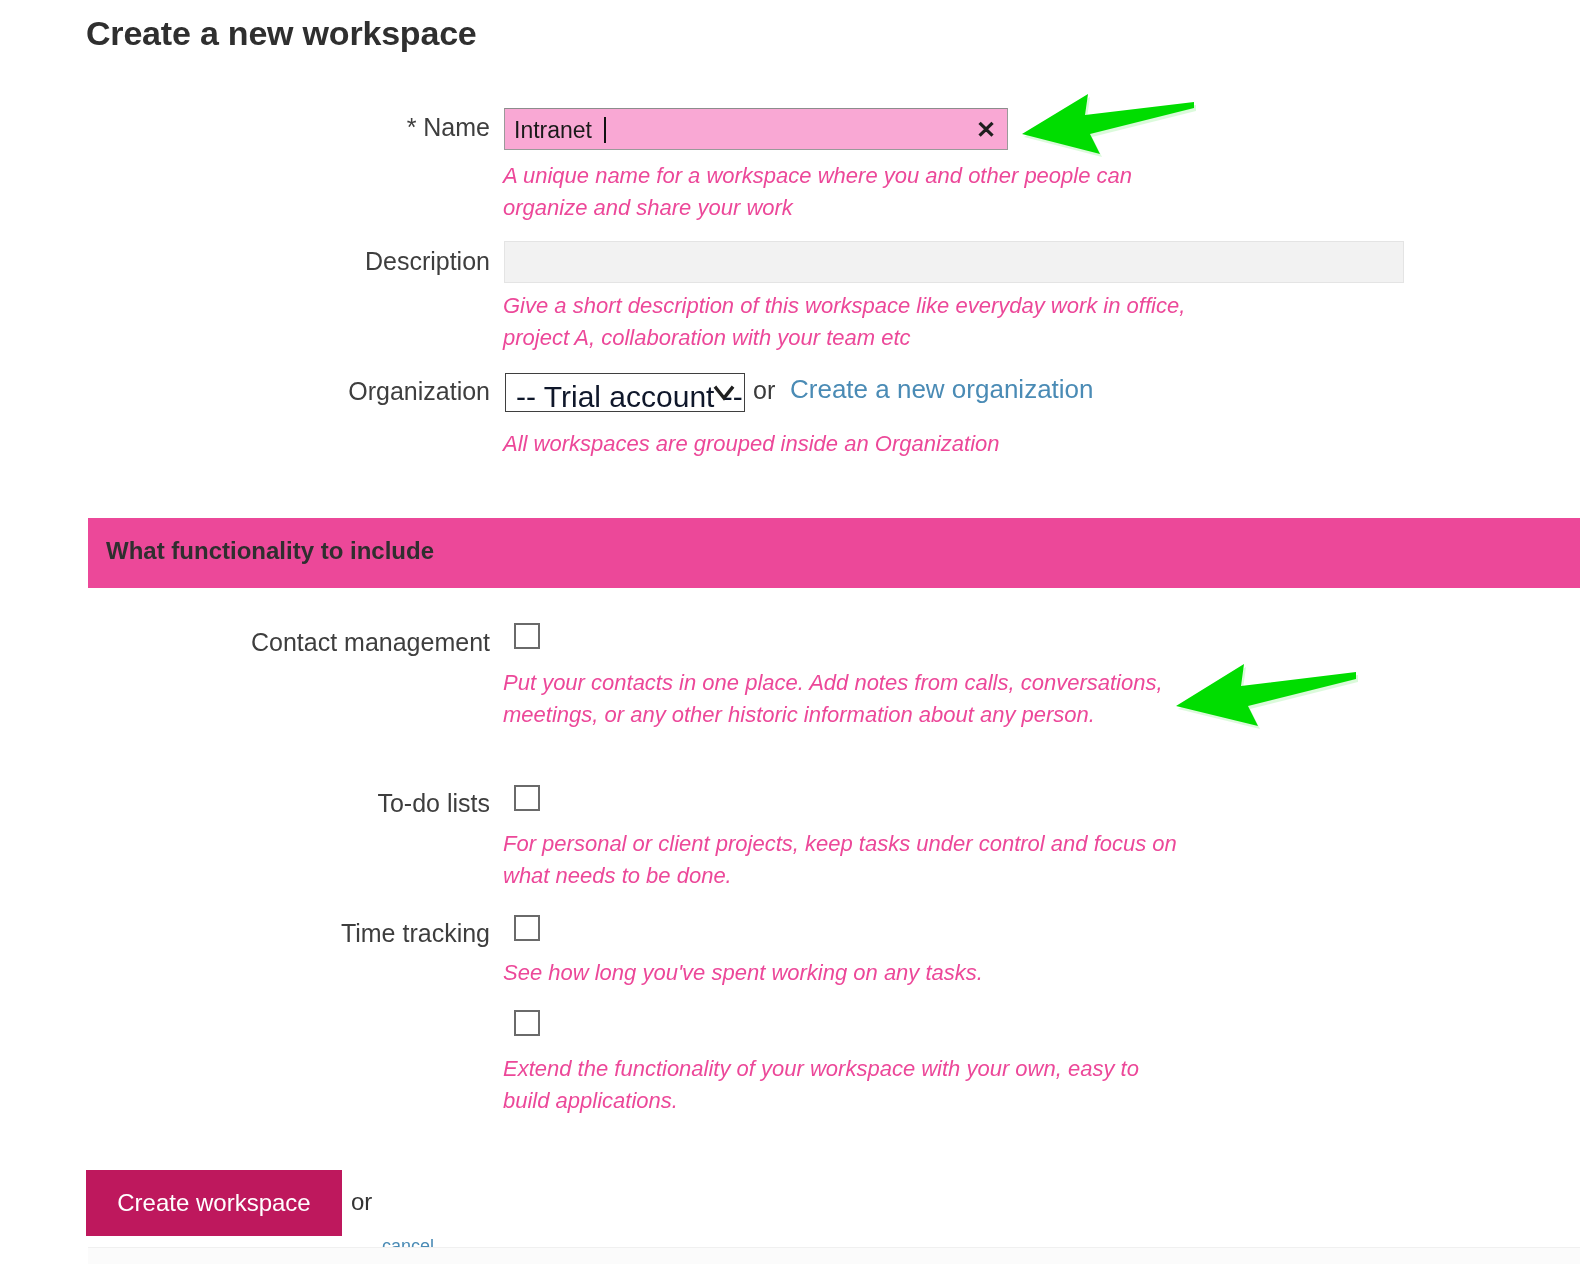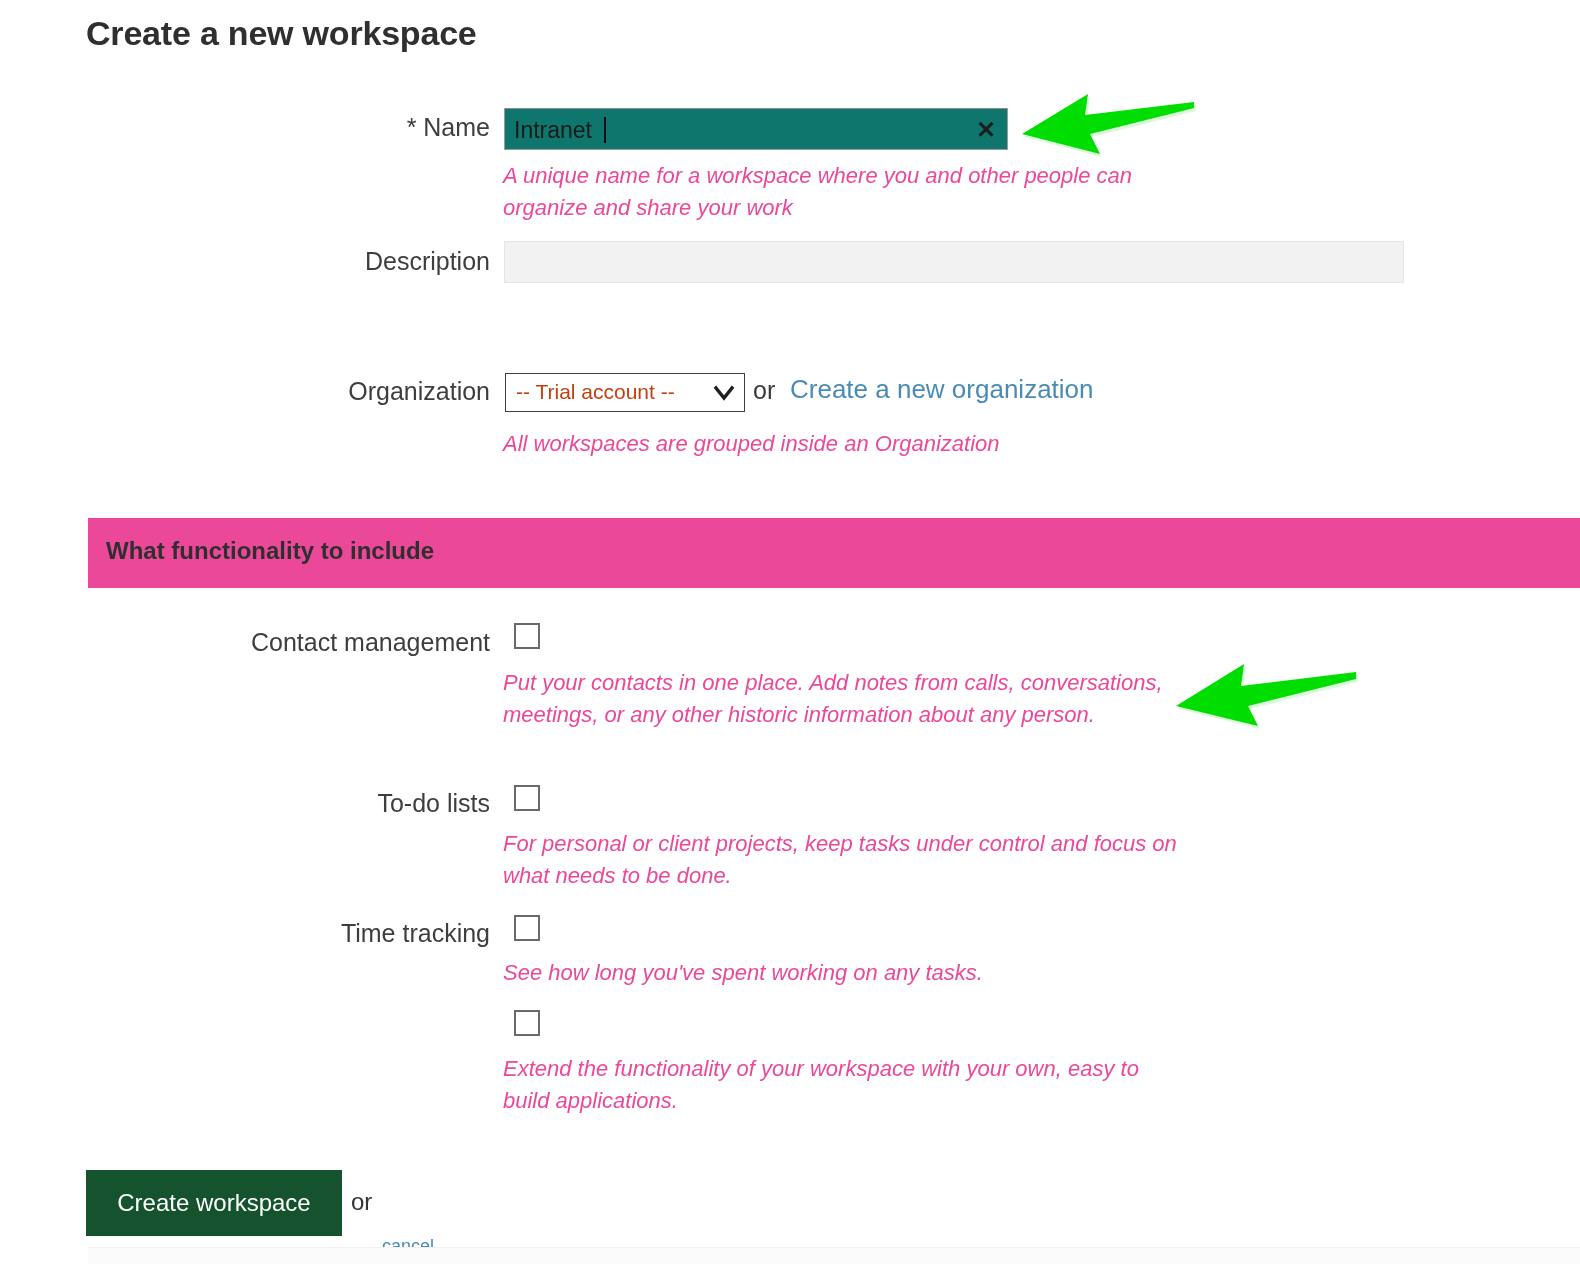--- a/index.html
+++ b/index.html
@@ -68,21 +68,21 @@
   }
 
   
   .name-field {
     position: absolute;
     left: 504px;
     top: 108px;
     width: 504px;
     height: 42px;
     box-sizing: border-box;
-    background: #0f766e;
+    background: #f9a8d4;
     border: 1px solid #9a9a9a;
     border-top-color: #8c8c8c;
   }
   .name-field .value {
     position: absolute;
     left: 9px;
     top: 8px;
     font-size: 23px;
     color: #1a1a1a;
     white-space: nowrap;
@@ -127,22 +127,22 @@
     height: 39px;
     box-sizing: border-box;
     background: #ffffff;
     border: 1px solid #3f3f3f;
     cursor: pointer;
   }
   .org-select .sel-text {
     position: absolute;
     left: 10px;
     top: 6px;
-    font-size: 21px;
-    color: #c2410c;
+    font-size: 30px;
+    color: #0f172a;
     white-space: nowrap;
   }
   .org-select .chev {
     position: absolute;
     right: 9px;
     top: 4px;
     width: 22px;
     height: 30px;
   }
   .org-or {
@@ -193,21 +193,21 @@
     cursor: pointer;
   }
 
   
   .create-btn {
     position: absolute;
     left: 86px;
     top: 1170px;
     width: 256px;
     height: 66px;
-    background: #14532d;
+    background: #be185d;
     border: none;
     color: #ffffff;
     font-size: 24px;
     font-family: "Liberation Sans", sans-serif;
     cursor: pointer;
     padding: 0;
   }
   .footer-or {
     position: absolute;
     left: 351px;
@@ -247,20 +247,21 @@
     <span class="caret"></span>
     <span class="clear-x">✕</span>
   </div>
 
   <div class="help" style="top:160px; width:700px;">A unique name for a workspace where you and other people can organize and share your work</div>
 
   <div class="row-label" style="top:247px;">Description</div>
 
   <div class="desc-field"></div>
 
+  <div class="help" style="top:290px; width:700px;">Give a short description of this workspace like everyday work in office, project A, collaboration with your team etc</div>
 
   <div class="row-label" style="top:377px;">Organization</div>
 
   <div class="org-select">
     <span class="sel-text">-- Trial account --</span>
     <span class="chev">
       <svg width="22" height="30" viewBox="0 0 22 30">
         <path d="M3 10 L11 20 L19 10" fill="none" stroke="#1f1f1f" stroke-width="3.4" stroke-linecap="square"></path>
       </svg>
     </span>

